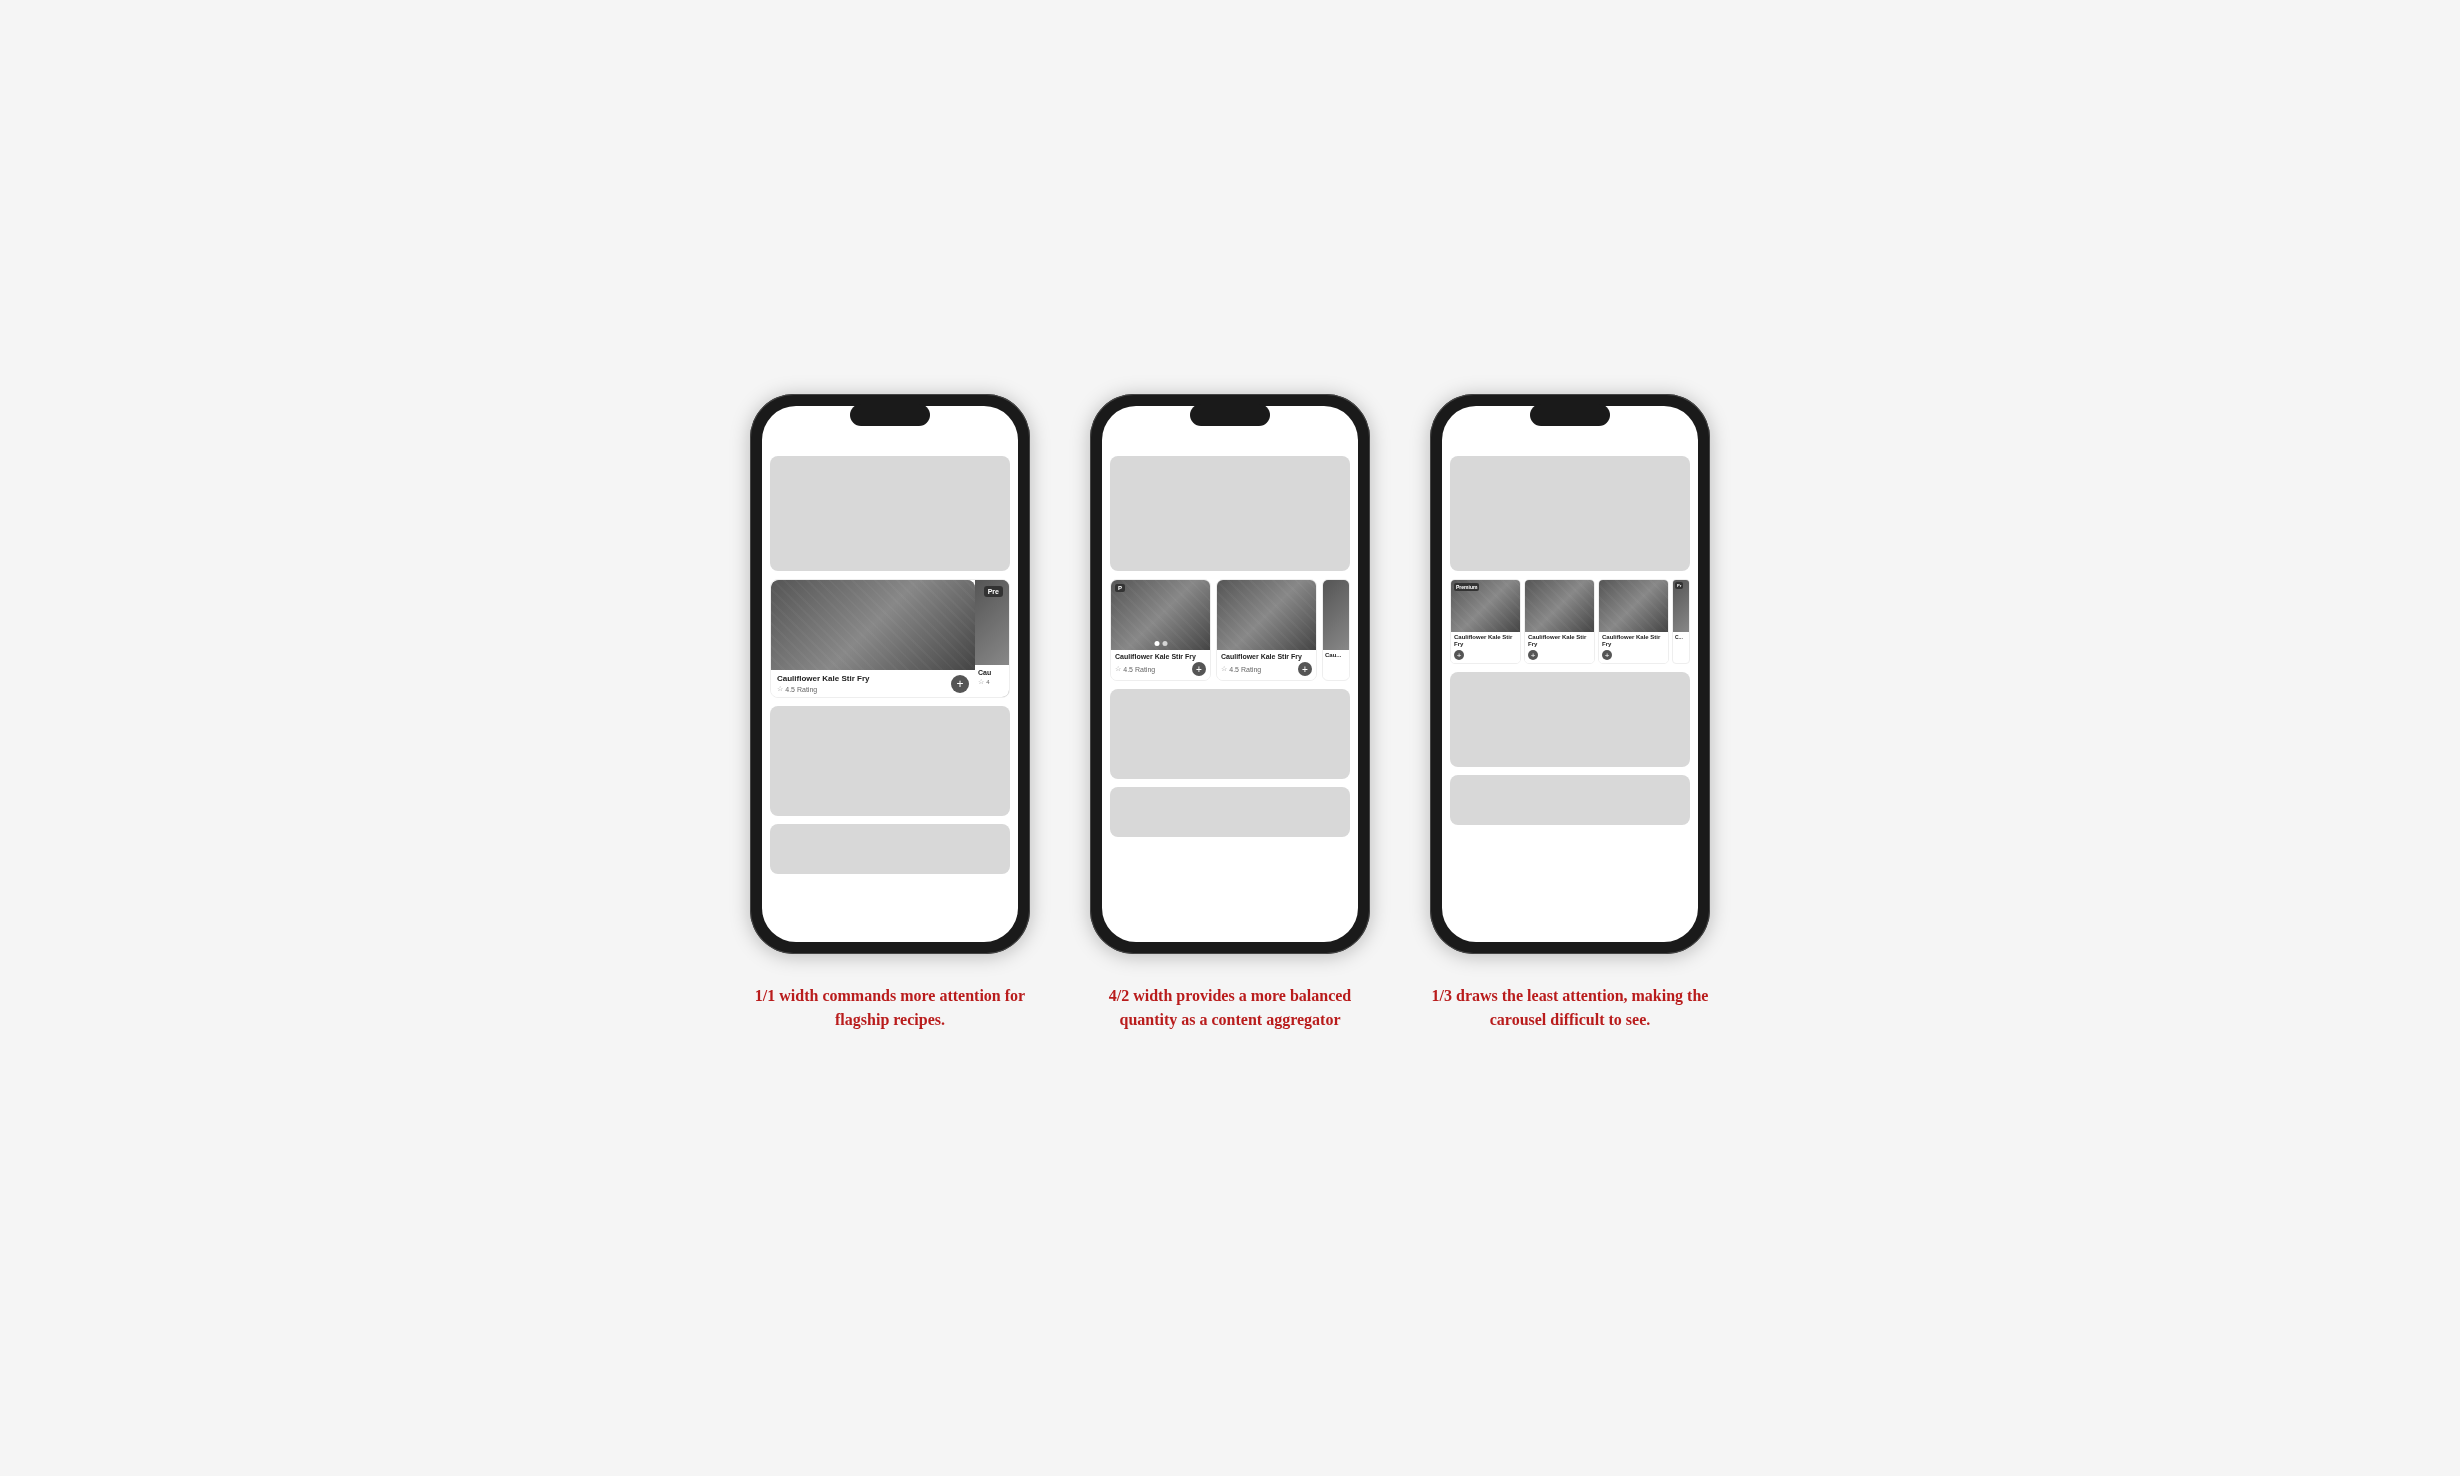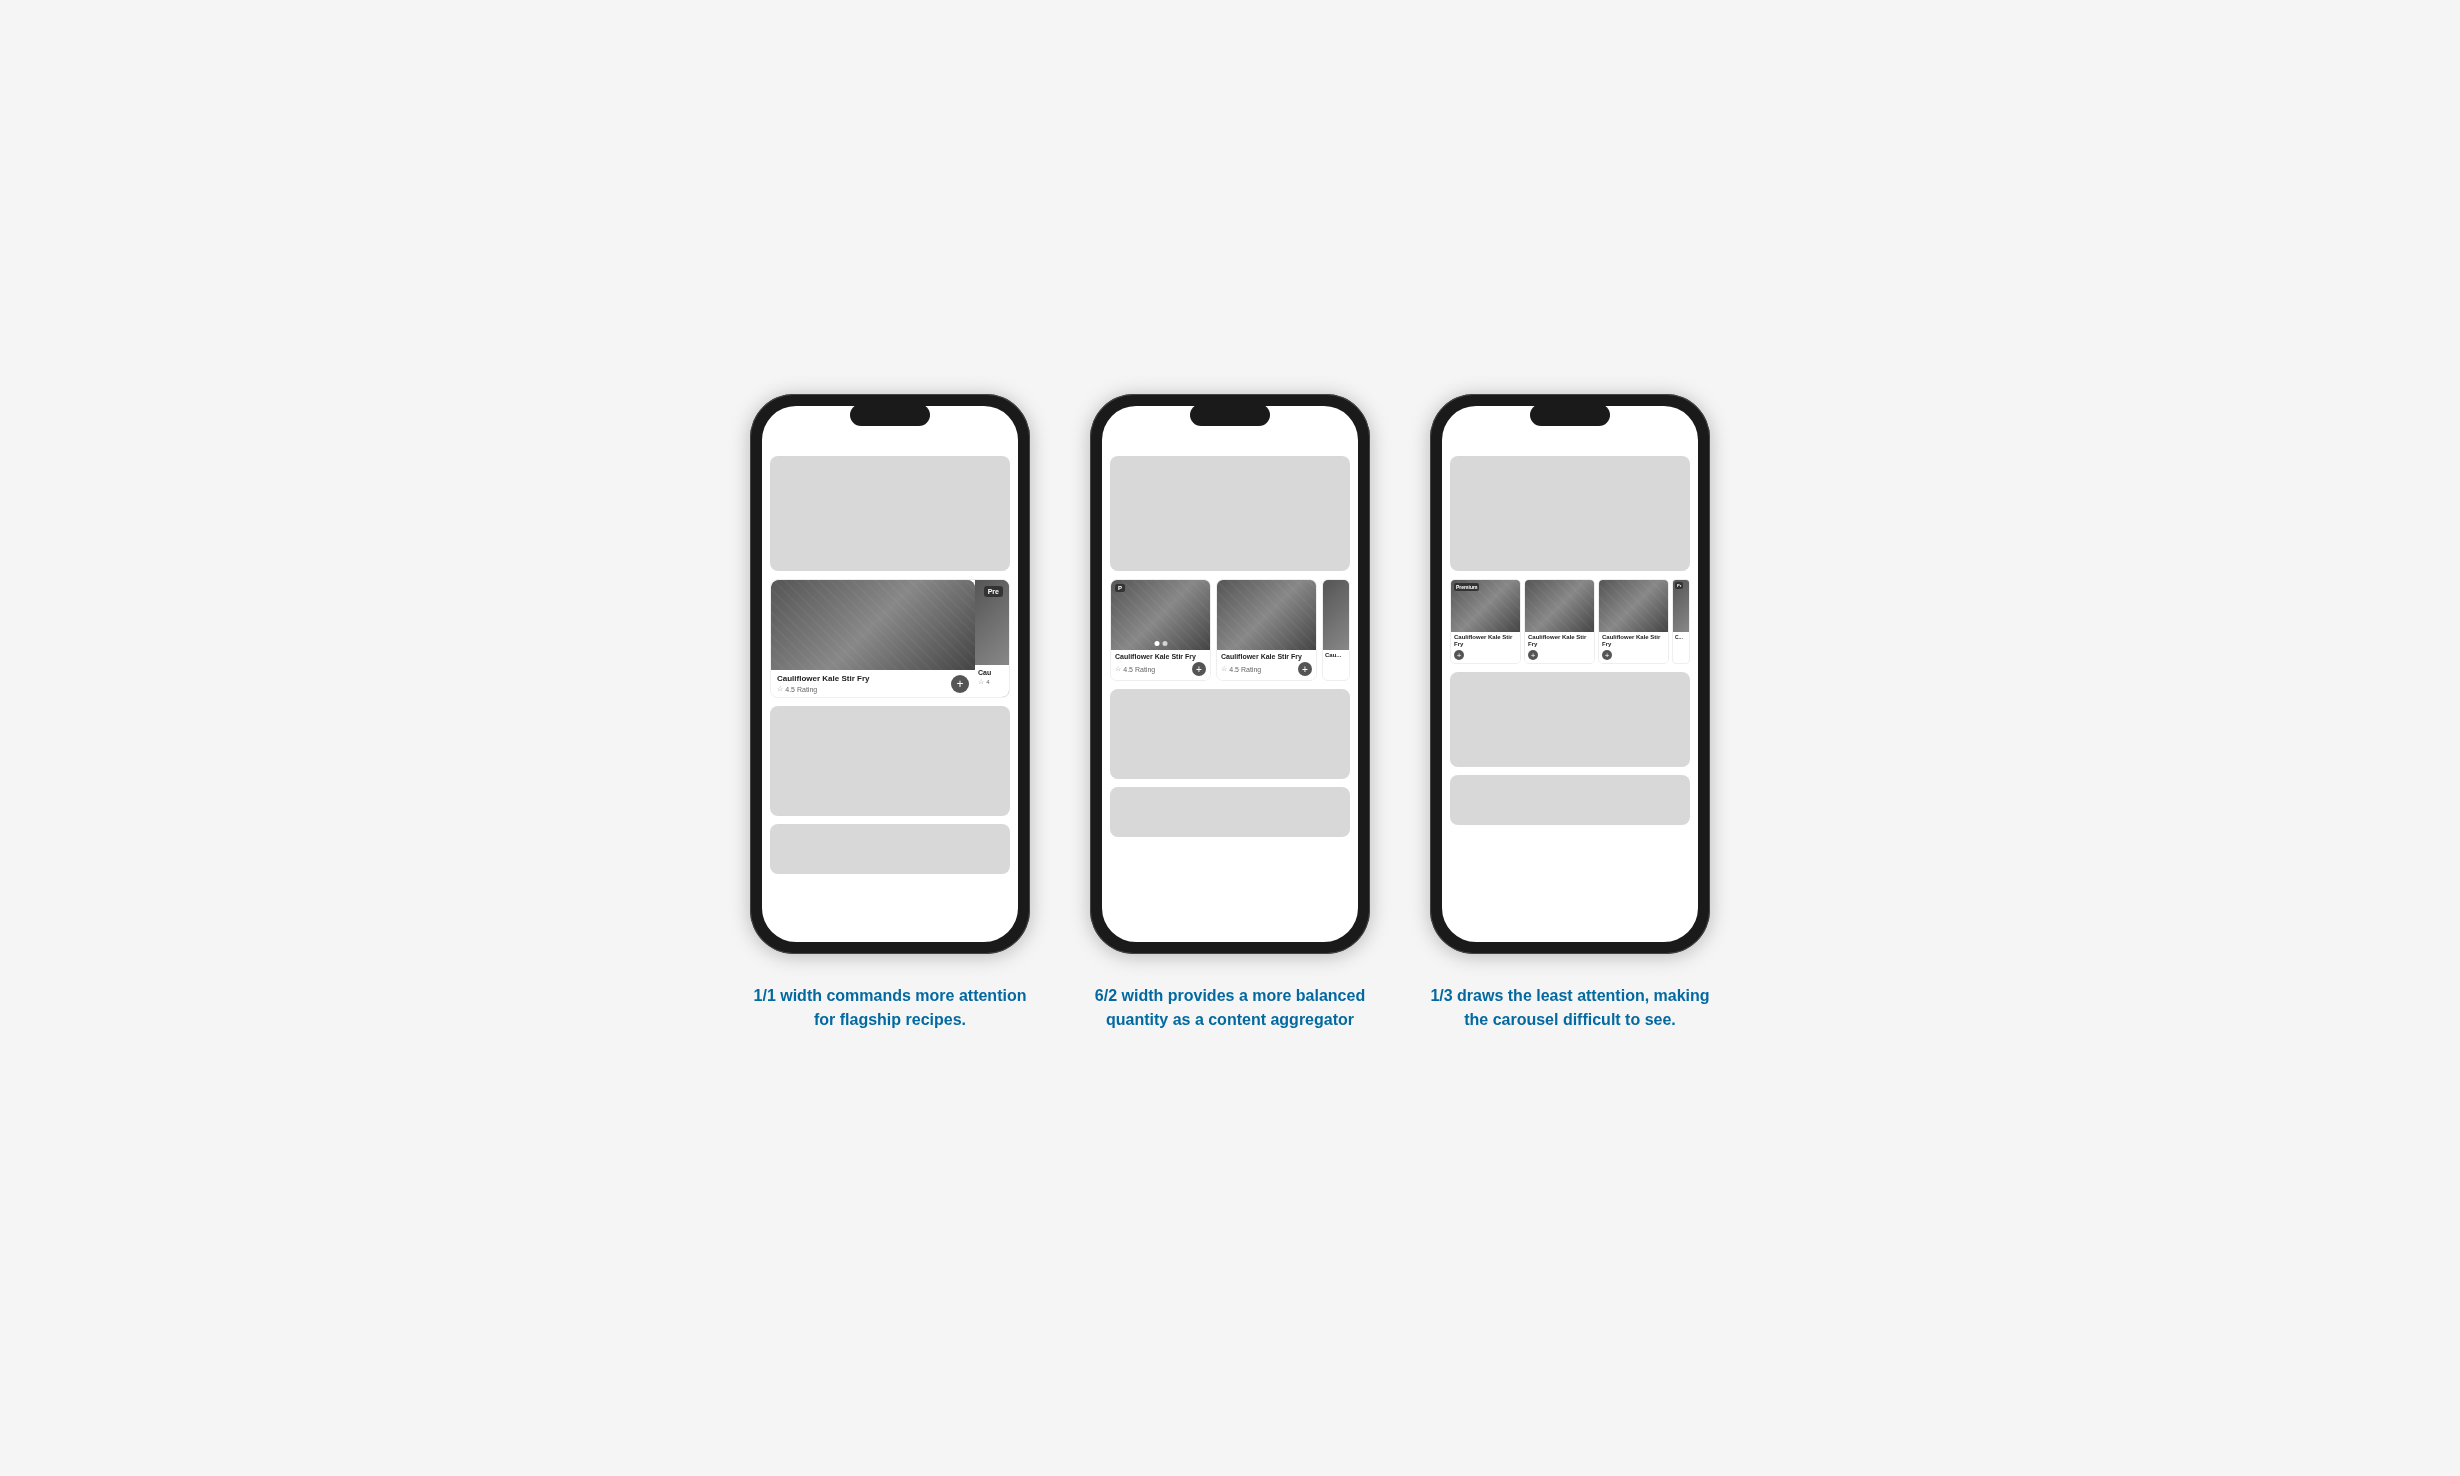--- a/index.html
+++ b/index.html
@@ -224,22 +224,22 @@
       height: 50px;
     }
 
     
     .caption {
       text-align: center;
       max-width: 280px;
       font-size: 16px;
       font-weight: 700;
       line-height: 1.5;
-      color: #0369a1;
-      font-family: Liberation Sans, sans-serif;
+      color: #b91c1c;
+      font-family: Liberation Serif, serif;
     }
   </style>
 </head>
 <body>
 
 <div class="phones-row">
 
   <div class="phone-column">
     <div class="phone-frame">
       <div class="dynamic-island"></div>
@@ -347,21 +347,21 @@
             </div>
           </div>
 
           <div class="placeholder-block mid-placeholder"></div>
 
           <div class="placeholder-block bot-placeholder"></div>
         </div>
       </div>
     </div>
     <div class="caption">
-      <span>6/2 width provides a more balanced quantity as a content aggregator</span>
+      <span>4/2 width provides a more balanced quantity as a content aggregator</span>
     </div>
   </div>
 
   <div class="phone-column">
     <div class="phone-frame">
       <div class="dynamic-island"></div>
       <div class="phone-screen">
         <div class="screen-content phone3">
 
           <div class="placeholder-block top-placeholder"></div>

